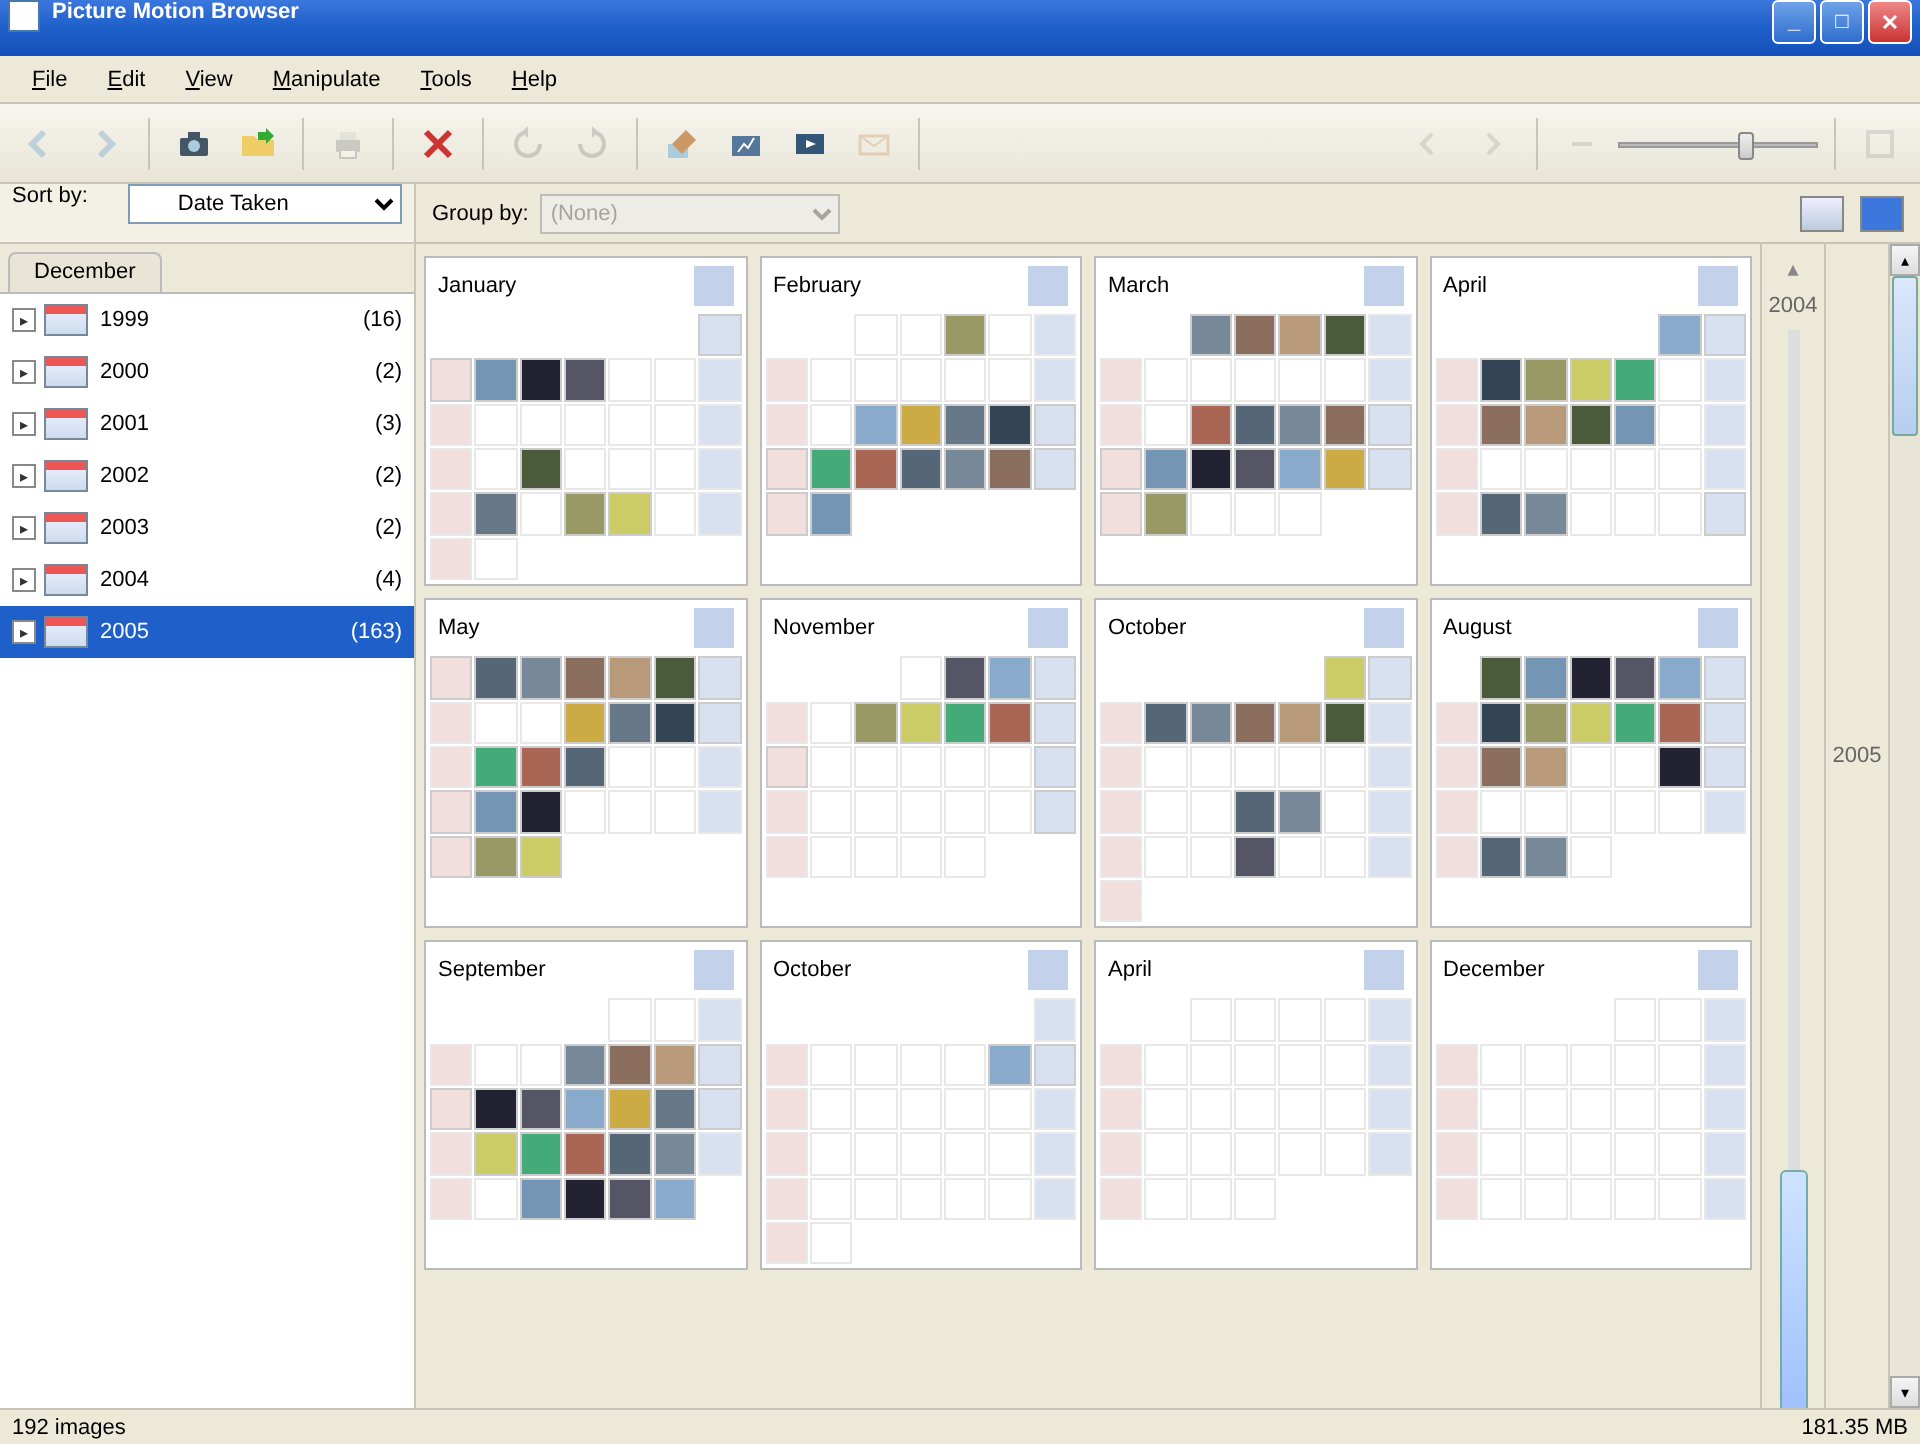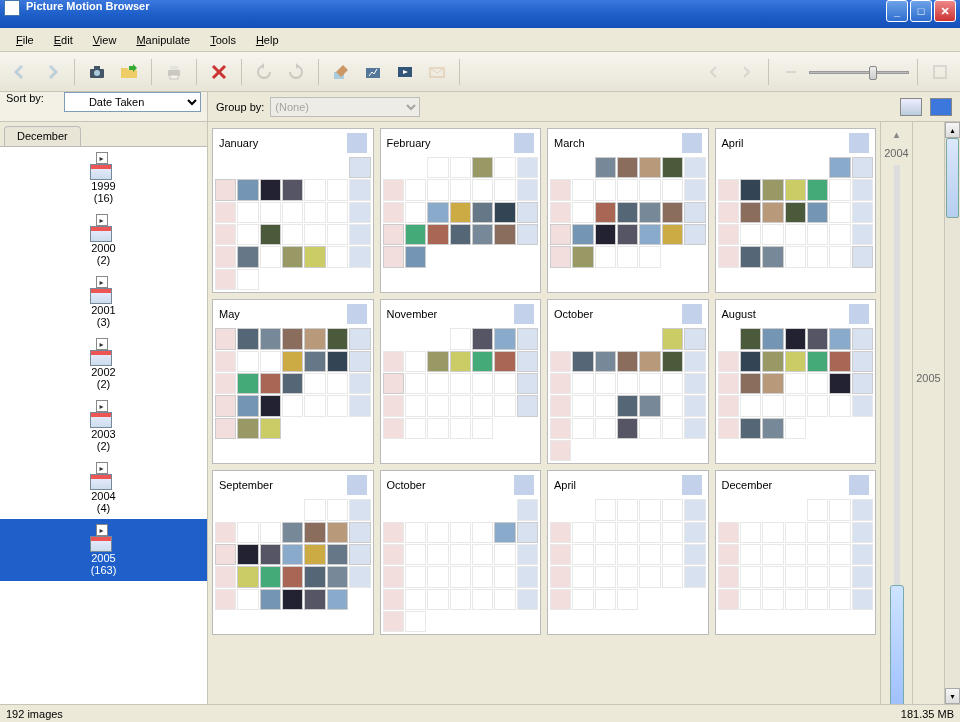--- a/index.html
+++ b/index.html
@@ -26,21 +26,21 @@
 
 .content { display: flex; height: calc(722px - 28px - 24px - 40px - 18px); }
 
 .sidebar { width: 208px; border-right: 1px solid #c8c4b8; display: flex; flex-direction: column; }
 .sortrow { height: 30px; display: flex; align-items: flex-start; padding: 0 6px; gap: 20px; background: #f3f0e6; border-bottom: 1px solid #c8c4b8; }
 .sortrow select { flex: 1; font-size: 11px; border: 1px solid #7f9db9; background: #fff; height: 20px; padding-left: 20px; }
 .tabs { display: flex; height: 24px; background: #ece9d8; padding: 4px 4px 0; gap: 2px; }
 .tab { padding: 3px 12px; border: 1px solid #bbb; border-bottom: none; border-radius: 4px 4px 0 0; background: #e8e5d7; cursor: pointer; }
 .tab.active { background: #fff; margin-top: 40px; }
 .yearlist { flex: 1; background: #fff; border-top: 1px solid #bbb; overflow: auto; }
-.yitem { display: flex; align-items: center; padding: 5px 6px; cursor: pointer; flex-direction: column; }
+.yitem { display: flex; align-items: center; padding: 5px 6px; cursor: pointer; }
 .yitem.selected { background: #1e5fc9; color: #fff; }
 .yitem .exp { width: 12px; height: 12px; border: 1px solid #888; background: #fff; margin-right: 4px; display: flex; align-items: center; justify-content: center; font-size: 9px; color: #333; }
 .yitem .exp::after { content: "▸"; font-size: 8px; }
 .yitem .calicon { width: 22px; height: 16px; margin-right: 6px; background: linear-gradient(#eef,#cde); border: 1px solid #789; position: relative; }
 .yitem .calicon::before { content:""; position:absolute; top:0; left:0; right:0; height:4px; background:#e55; }
 .yitem .ylabel { flex: 1; }
 .yitem .ycount { }
 
 .main { flex: 1; display: flex; flex-direction: column; background: #ece9d8; position: relative; }
 .grouprow { height: 30px; display: flex; align-items: center; padding: 0 8px; gap: 6px; border-bottom: 1px solid #c8c4b8; }

